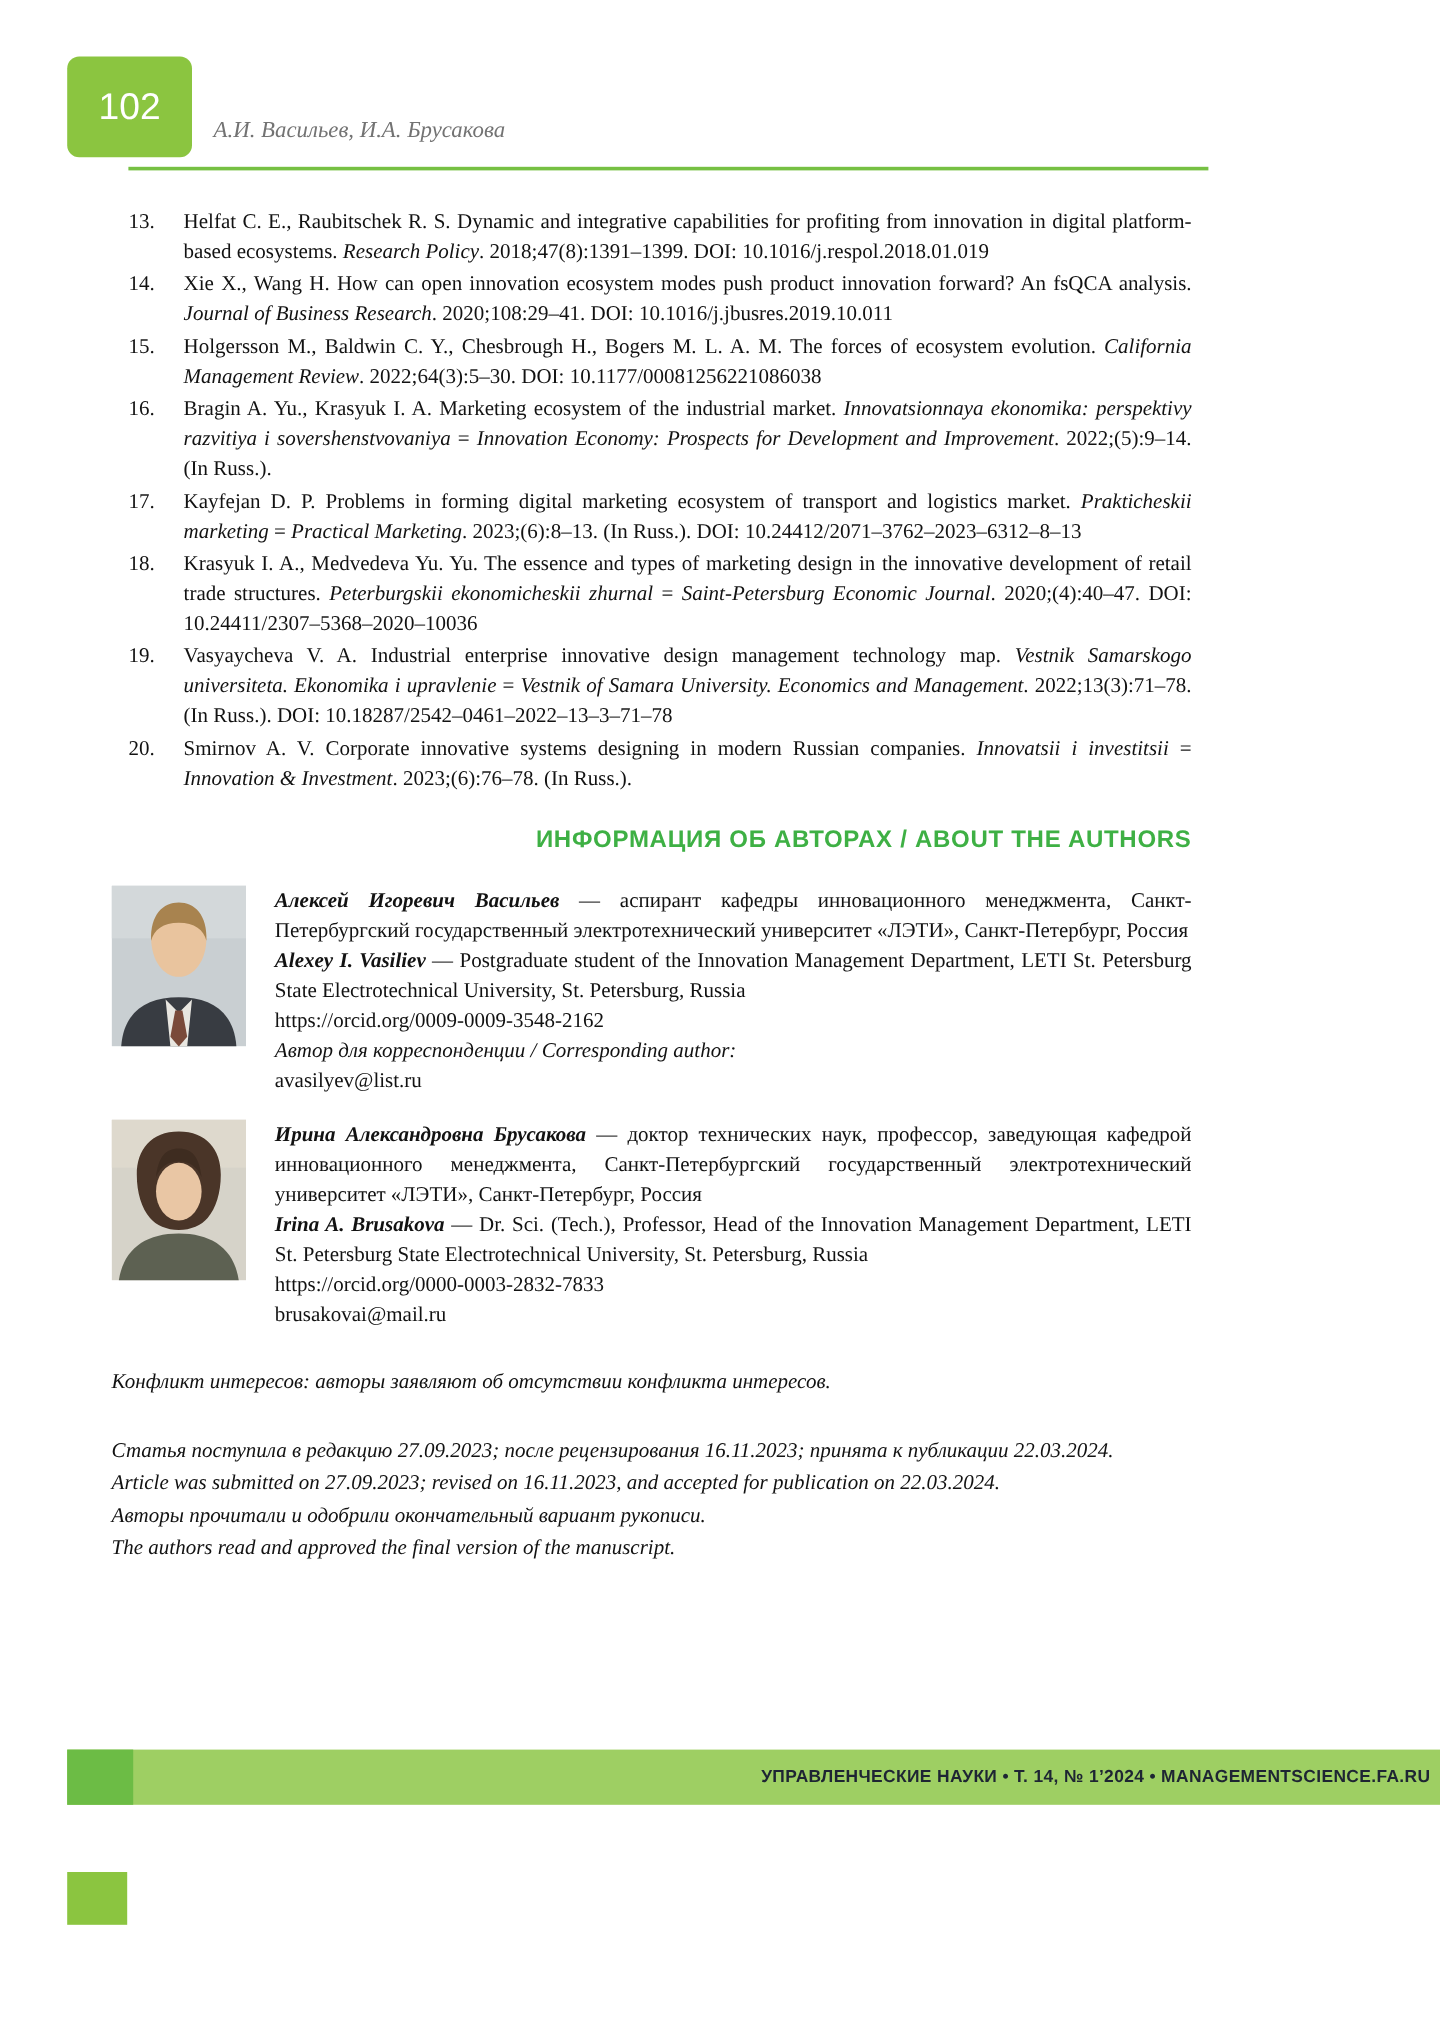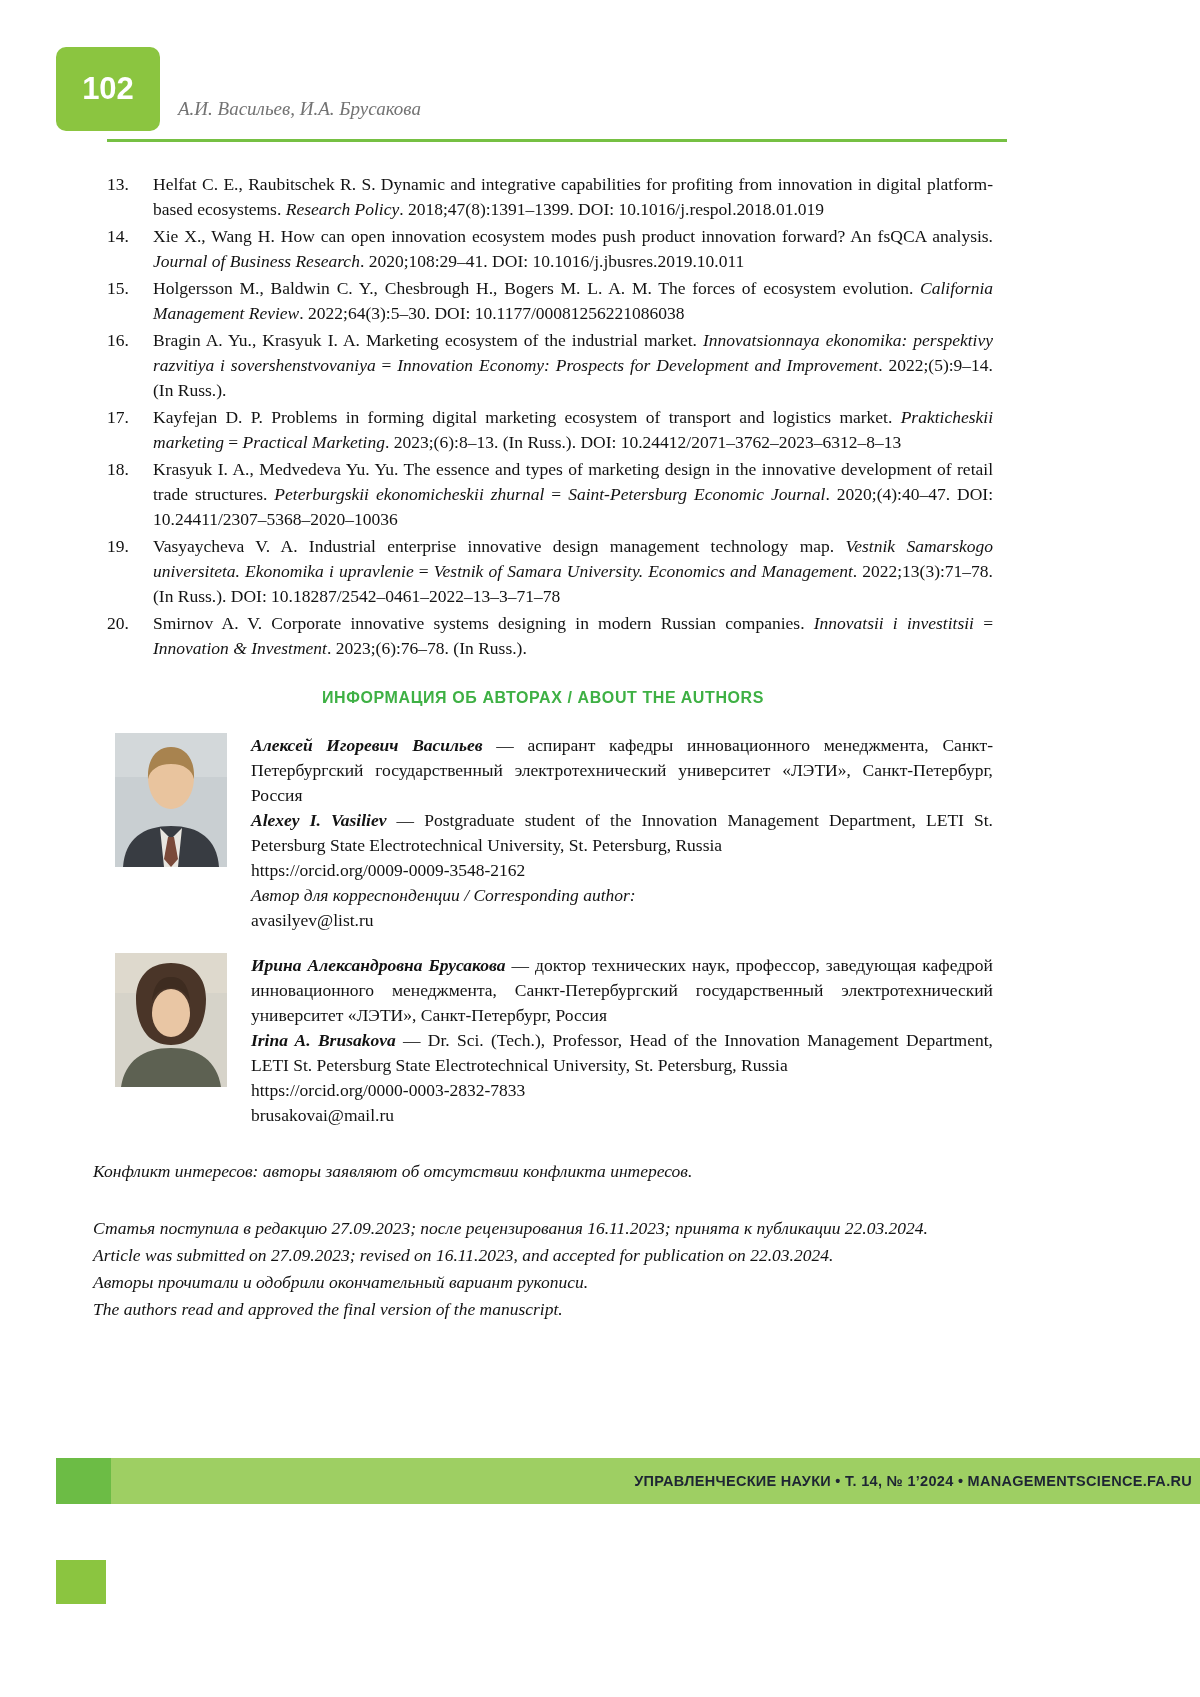--- a/index.html
+++ b/index.html
@@ -10,21 +10,21 @@
   .it{font-style:italic;}
   .bd{font-weight:bold;}
 
   
   .pagenum-box{
     position:absolute;left:56px;top:47px;width:104px;height:84px;
     background:var(--green-box,#8bc540);border-radius:10px;
     display:flex;align-items:center;justify-content:center;
   }
   .pagenum{
-    font-family:"Liberation Sans",sans-serif;font-weight:bold;
+    font-family:"Liberation Sans",sans-serif;font-weight:normal;
     font-size:31px;color:#ffffff;
   }
   .running-head{
     position:absolute;left:178px;top:98px;font-style:italic;font-size:19px;color:#737373;
   }
   .header-rule{
     position:absolute;left:107px;top:139px;width:900px;height:3px;
     background:var(--green-rule,#76c043);
   }
 
@@ -32,27 +32,27 @@
   .main{position:absolute;left:93px;top:172px;width:900px;}
 
   
   .references{padding-left:14px;}
   .ref{display:flex;font-size:17.5px;line-height:25px;margin-bottom:2px;}
   .ref-num{flex:0 0 46px;}
   .ref-text{flex:1;text-align:justify;}
 
   
   .authors-heading{
-    margin:28px 0 26px;text-align:center;
-    font-family:"Liberation Sans",sans-serif;font-weight:bold;font-size:16px;
+    margin:28px 0 26px;text-align:right;
+    font-family:"Liberation Sans",sans-serif;font-weight:bold;font-size:20px;
     letter-spacing:0.6px;color:var(--green-heading,#3eb044);
   }
 
   
-  .author{display:flex;gap:24px;margin-bottom:20px;margin-left:22px;}
+  .author{display:flex;gap:24px;margin-bottom:20px;}
   .photo{flex:0 0 112px;height:134px;}
   .photo svg{display:block;width:112px;height:134px;}
   .author-text{flex:1;font-size:17.5px;line-height:25px;}
   .para{text-align:justify;}
 
   
   .statements{margin-top:30px;font-size:17.5px;line-height:27px;font-style:italic;}
   .statements.dates{margin-top:30px;}
   .st-line{text-align:left;}
 

